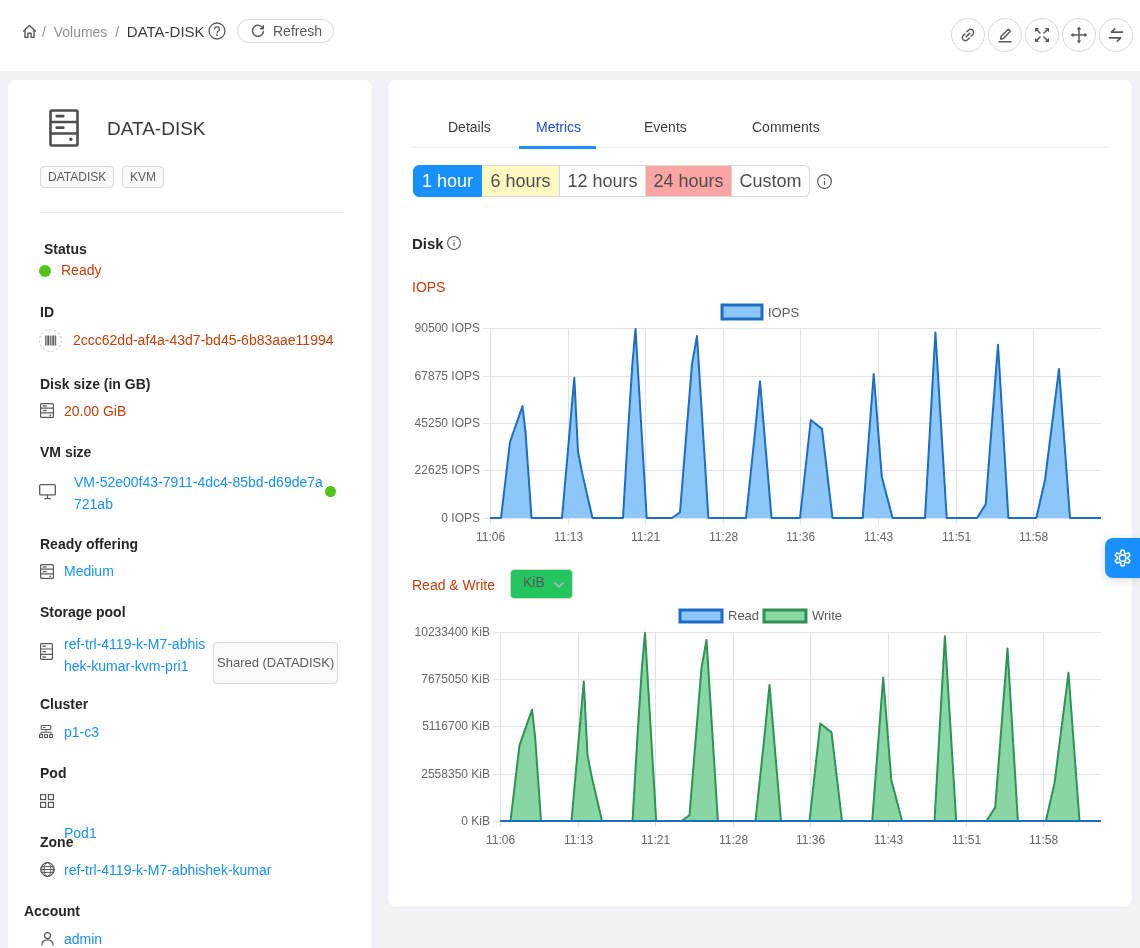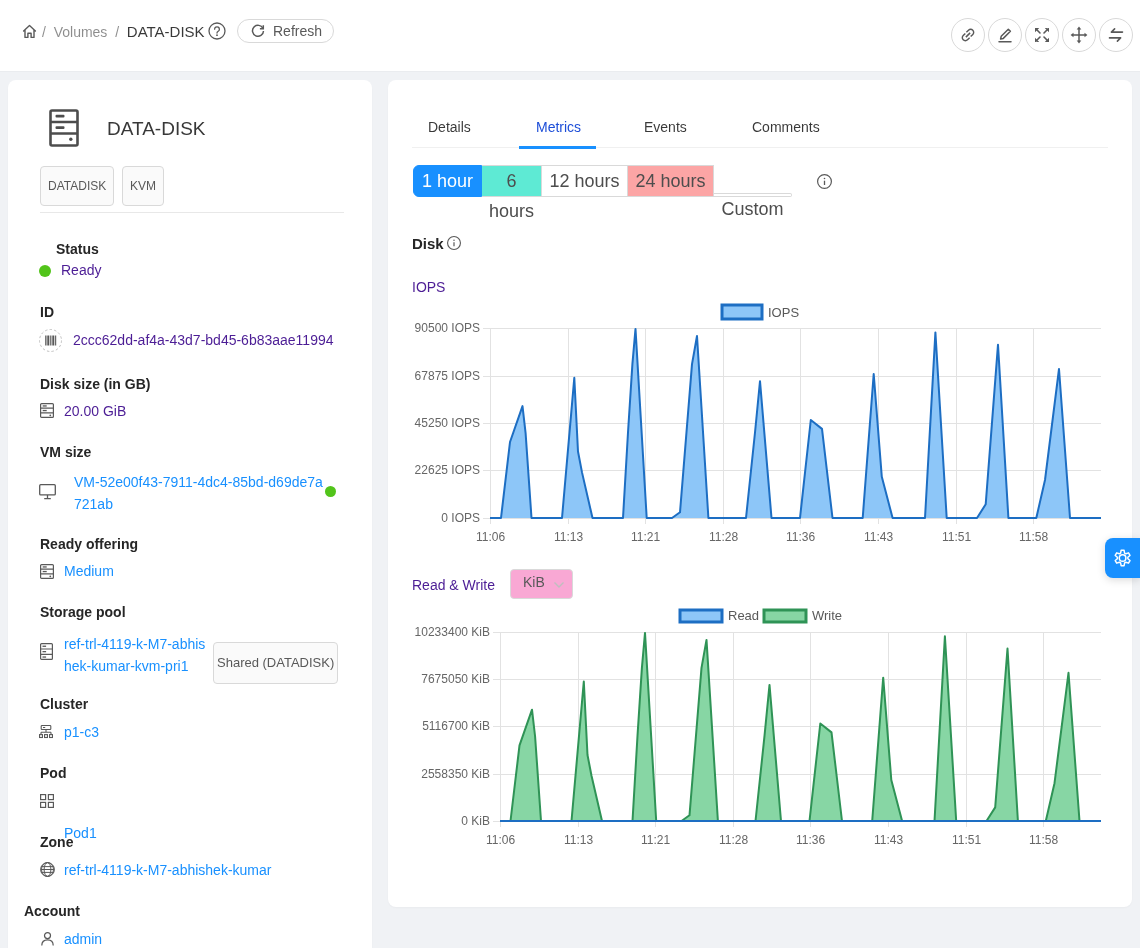--- a/index.html
+++ b/index.html
@@ -2,23 +2,23 @@
 <html><head>
 <meta charset="utf-8">
 <style>
 * { margin:0; padding:0; box-sizing:border-box; }
 html,body { width:1140px; height:948px; overflow:hidden; }
 body { position:relative; background:#f0f2f5; font-family:"Liberation Sans",sans-serif; font-size:14px; color:#595959; }
 .abs { position:absolute; }
 .hdr { left:0; top:0; width:1140px; height:72px; background:#fff; border-bottom:1px solid #eaecef; }
 .card { background:#fff; border-radius:8px; box-shadow:0 1px 2px rgba(0,0,0,.03); }
 .lbl { font-weight:bold; color:#262626; font-size:14px; }
-.val { color:#4c1d95; font-size:14px; }
+.val { color:#c2410c; font-size:14px; }
 a, .lnk { color:#1890ff; text-decoration:none; }
-.tag { display:inline-block; background:#fafafa; border:1px solid #d9d9d9; border-radius:4px; color:#595959; font-size:12px; line-height:20px; padding:9px 7px; }
+.tag { display:inline-block; background:#fafafa; border:1px solid #d9d9d9; border-radius:4px; color:#595959; font-size:12px; line-height:20px; padding:0 7px; }
 .cir { width:34px; height:34px; border:1px solid #d9d9d9; border-radius:50%; background:#fff; display:flex; align-items:center; justify-content:center; }
 svg { display:block; }
 </style>
 </head>
 <body>
 
 <div class="abs hdr"></div>
 <svg class="abs" style="left:21px; top:23px;" width="17" height="17" viewBox="0 0 17 17">
   <path d="M2.6 8 L8.5 2.6 L14.4 8 M4 7 V14.4 H6.9 V10.3 H10.1 V14.4 H13 V7" fill="none" stroke="#595959" stroke-width="1.4" stroke-linejoin="round" stroke-linecap="round"></path>
 </svg>
@@ -97,21 +97,21 @@
     <rect x="6.5" y="5.8" width="9" height="2.8" rx="1"></rect>
     <rect x="6.5" y="17.3" width="9" height="2.8" rx="1"></rect>
     <circle cx="21.8" cy="30.3" r="1.7"></circle>
   </g>
 </svg>
 <div class="abs" style="left:107px; top:118px; font-size:19px; color:#383838;">DATA-DISK</div>
 <div class="abs tag" style="left:40px; top:166px;">DATADISK</div>
 <div class="abs tag" style="left:122px; top:166px;">KVM</div>
 <div class="abs" style="left:40px; top:212px; width:304px; height:1px; background:#e8e8e8;"></div>
 
-<div class="abs lbl" style="left:56px; top:241px;">Status</div>
+<div class="abs lbl" style="left:44px; top:241px;">Status</div>
 <div class="abs" style="left:39px; top:265px; width:12px; height:12px; border-radius:50%; background:#52c41a;"></div>
 <div class="abs val" style="left:61px; top:262px;">Ready</div>
 
 <div class="abs lbl" style="left:40px; top:304px;">ID</div>
 <svg class="abs" style="left:39px; top:329px;" width="23" height="23" viewBox="0 0 23 23">
   <circle cx="11.5" cy="11.5" r="11" fill="none" stroke="#bfbfbf" stroke-width="1" stroke-dasharray="2.4 2.2"></circle>
   <g fill="#595959">
     <rect x="6.2" y="6.5" width="1.3" height="10"></rect>
     <rect x="8.3" y="6.5" width="2" height="10"></rect>
     <rect x="11.2" y="6.5" width="1.2" height="10"></rect>
@@ -212,32 +212,32 @@
   <g fill="none" stroke="#595959" stroke-width="1.2">
     <circle cx="6.5" cy="3.6" r="3"></circle>
     <path d="M0.8 13.4 C0.8 9.8 3.3 7.8 6.5 7.8 C9.7 7.8 12.2 9.8 12.2 13.4"></path>
   </g>
 </svg>
 <div class="abs lnk" style="left:64px; top:931px;">admin</div>
 
 <div class="abs card" style="left:388px; top:80px; width:744px; height:827px;"></div>
 
 <div class="abs" style="left:412px; top:147px; width:696px; height:1px; background:#f0f0f0;"></div>
-<div class="abs" style="left:428px; top:119px; color:rgba(0,0,0,.78);">Details</div>
+<div class="abs" style="left:448px; top:119px; color:rgba(0,0,0,.78);">Details</div>
 <div class="abs" style="left:536px; top:119px; color:#1d4ed8;">Metrics</div>
 <div class="abs" style="left:644px; top:119px; color:rgba(0,0,0,.78);">Events</div>
 <div class="abs" style="left:752px; top:119px; color:rgba(0,0,0,.78);">Comments</div>
 <div class="abs" style="left:519px; top:146px; width:77px; height:3px; background:#1890ff;"></div>
 
 <div class="abs" style="left:413px; top:165px; height:32px; display:flex; font-size:18px; line-height:30px; text-align:center; color:#4d4d4d;">
   <div style="width:69px; background:#1890ff; color:#fff; border:1px solid #1890ff; border-radius:6px 0 0 6px;">1 hour</div>
-  <div style="width:60px; background:#5eead4; border:1px solid #d9d9d9; border-left:none;">6 hours</div>
+  <div style="width:78px; background:#fef9c3; border:1px solid #d9d9d9; border-left:none;">6 hours</div>
   <div style="width:86px; background:#fff; border:1px solid #d9d9d9; border-left:none;">12 hours</div>
   <div style="width:86px; background:#fca5a5; border:1px solid #d9d9d9; border-left:none;">24 hours</div>
-  <div style="width:78px; background:#fff; border:1px solid #d9d9d9; border-left:none; border-radius:0 6px 6px 0;margin-top:28px;">Custom</div>
+  <div style="width:78px; background:#fff; border:1px solid #d9d9d9; border-left:none; border-radius:0 6px 6px 0;">Custom</div>
 </div>
 <svg class="abs" style="left:817px; top:174px;" width="15" height="15" viewBox="0 0 15 15">
   <circle cx="7.5" cy="7.5" r="6.9" fill="none" stroke="#595959" stroke-width="1.2"></circle>
   <path d="M7.5 6.7 V11" stroke="#595959" stroke-width="1.3"></path>
     <circle cx="7.5" cy="4.5" r="0.8" fill="#595959"></circle>
 </svg>
 
 <div class="abs lbl" style="left:412px; top:235px; font-size:15px;">Disk</div>
 <svg class="abs" style="left:447px; top:236px;" width="14" height="14" viewBox="0 0 15 15">
   <circle cx="7.5" cy="7.5" r="6.9" fill="none" stroke="#595959" stroke-width="1.2"></circle>
@@ -275,21 +275,21 @@
   <line x1="645.5" y1="28" x2="645.5" y2="224" stroke="#e2e2e2" stroke-width="1"></line>
   <text x="645.5" y="241" text-anchor="middle" font-size="12" fill="#666" font-family="&quot;Liberation Sans&quot;,sans-serif">11:58</text>
   <path d="M102 218 L113.0 218.0 L122.0 142.0 L134.5 106.1 L137.6 133.1 L143.5 218.0 L174.0 218.0 L186.3 77.8 L190.0 151.5 L194.0 172.4 L204.5 218.0 L235.0 218.0 L240.0 132.5 L244.4 64.1 L247.5 28.9 L258.7 218.0 L284.0 218.0 L292.0 212.3 L304.0 64.1 L309.0 36.0 L320.4 218.0 L358.0 218.0 L367.0 132.5 L372.0 81.2 L383.5 218.0 L412.0 218.0 L422.8 120.0 L434.0 128.9 L444.5 218.0 L474.7 218.0 L485.7 74.0 L493.8 176.8 L504.6 218.0 L537.0 218.0 L547.4 32.4 L558.7 218.0 L589.0 218.0 L597.7 204.3 L610.0 44.7 L620.4 218.0 L648.3 218.0 L657.0 180.0 L671.0 69.0 L682.0 218.0 L713 218 Z" fill="#8dc6f8" stroke="none"></path>
   <path d="M102 218 L113.0 218.0 L122.0 142.0 L134.5 106.1 L137.6 133.1 L143.5 218.0 L174.0 218.0 L186.3 77.8 L190.0 151.5 L194.0 172.4 L204.5 218.0 L235.0 218.0 L240.0 132.5 L244.4 64.1 L247.5 28.9 L258.7 218.0 L284.0 218.0 L292.0 212.3 L304.0 64.1 L309.0 36.0 L320.4 218.0 L358.0 218.0 L367.0 132.5 L372.0 81.2 L383.5 218.0 L412.0 218.0 L422.8 120.0 L434.0 128.9 L444.5 218.0 L474.7 218.0 L485.7 74.0 L493.8 176.8 L504.6 218.0 L537.0 218.0 L547.4 32.4 L558.7 218.0 L589.0 218.0 L597.7 204.3 L610.0 44.7 L620.4 218.0 L648.3 218.0 L657.0 180.0 L671.0 69.0 L682.0 218.0 L713 218" fill="none" stroke="#1d6ec3" stroke-width="2" stroke-linejoin="round"></path>
   <rect x="334" y="5" width="40" height="14" fill="#8dc6f8" stroke="#1d6ec3" stroke-width="3"></rect>
   <text x="380" y="17" font-size="13" fill="#595959" font-family="&quot;Liberation Sans&quot;,sans-serif">IOPS</text>
   </g>
 </svg>
 
 <div class="abs val" style="left:412px; top:577px;">Read &amp; Write</div>
-<div class="abs" style="left:510px; top:569px; width:63px; height:30px; border:1px solid #d9d9d9; border-radius:4px; background:#f9a8d4;">
+<div class="abs" style="left:510px; top:569px; width:63px; height:30px; border:1px solid #d9d9d9; border-radius:4px; background:#22c55e;">
   <div class="abs" style="left:12px; top:4px; color:#595959;">KiB</div>
   <svg class="abs" style="left:42px; top:11px;" width="12" height="8" viewBox="0 0 12 8">
       <path d="M1.5 1.5 L6 6 L10.5 1.5" fill="none" stroke="#bfbfbf" stroke-width="1.4"></path>
     </svg>
 </div>
 
 <svg class="abs" style="left:388px; top:600px;" width="744" height="260" viewBox="0 0 744 260">
   <g>
   <line x1="105" y1="32.5" x2="713" y2="32.5" stroke="#e2e2e2" stroke-width="1"></line>
   <text x="102" y="36.0" text-anchor="end" font-size="12" fill="#666" font-family="&quot;Liberation Sans&quot;,sans-serif">10233400 KiB</text>

